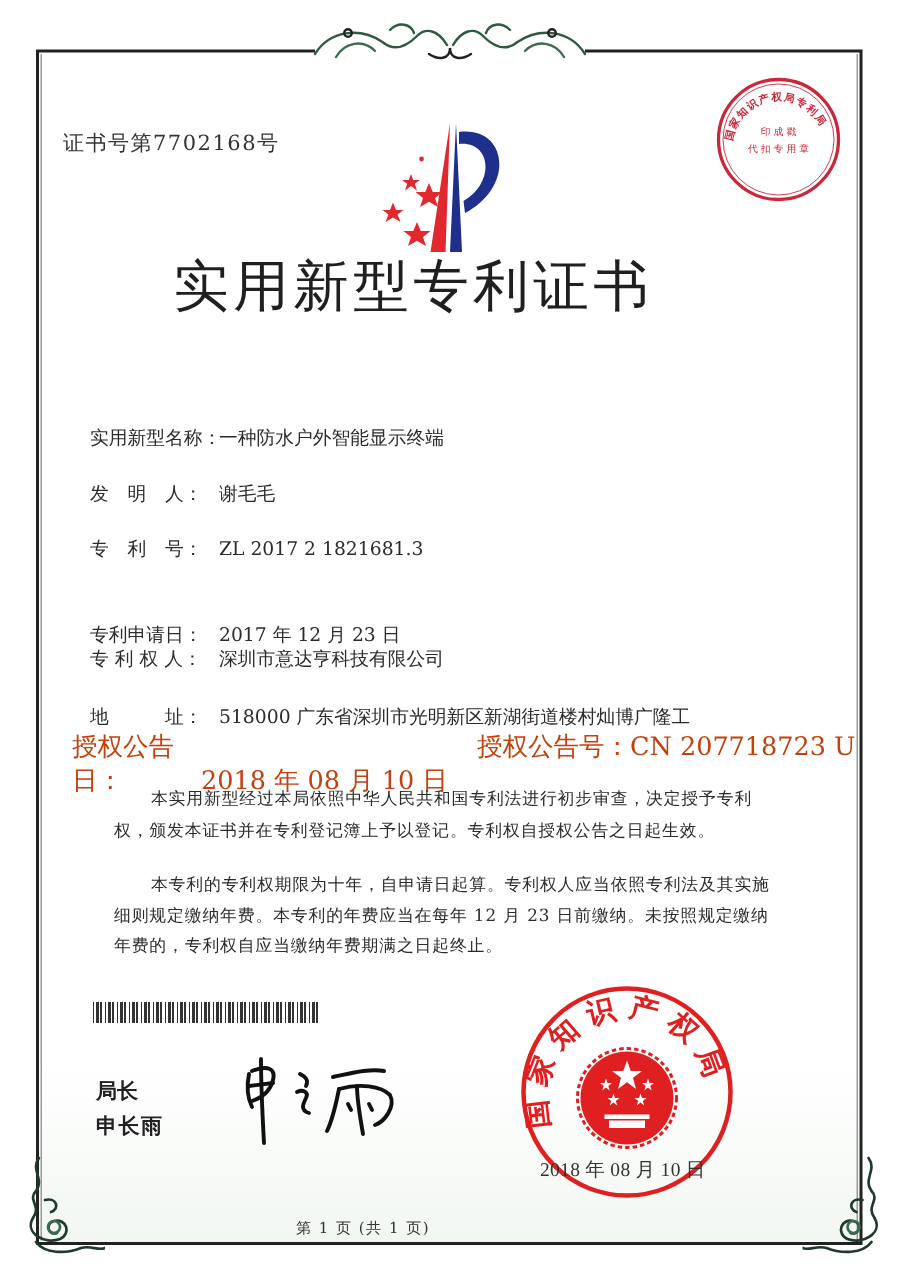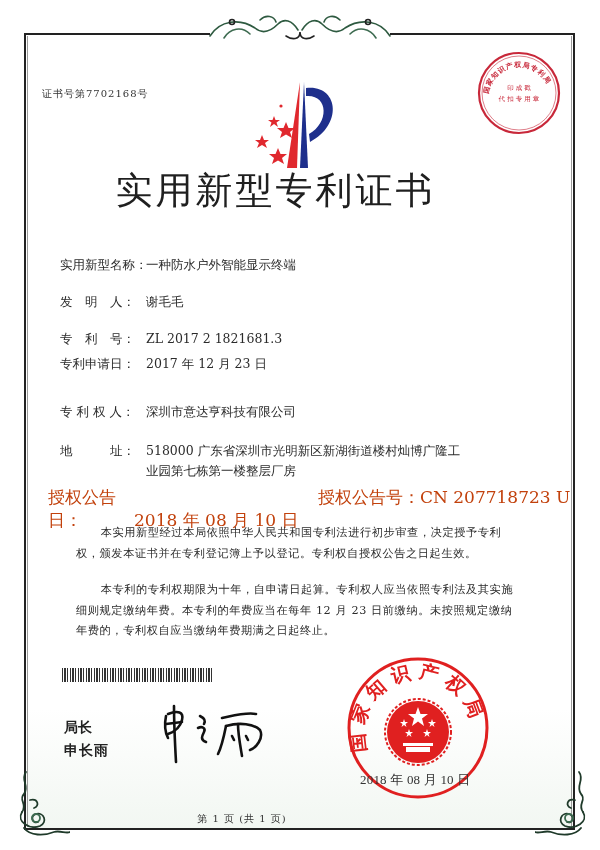--- a/index.html
+++ b/index.html
@@ -50,21 +50,21 @@
       width: 60px;
       height: 70px;
     }
     .corner-bl { left: 10px; top: 770px; }
     .corner-br { left: 535px; top: 770px; }
 
     .cert-number {
       position: absolute;
       left: 42px;
       top: 87px;
-      font-size: 10px;
+      font-size: 14px;
       letter-spacing: 1px;
       color: #333;
     }
     .logo {
       position: absolute;
       left: 248px;
       top: 80px;
       width: 100px;
       height: 90px;
     }
@@ -86,20 +86,21 @@
       color: #1f1f1f;
       font-weight: normal;
     }
 
     .field {
       position: absolute;
       left: 60px;
       font-size: 12.5px;
       color: #2b2b2b;
       white-space: nowrap;
+      margin-top: 27px;
     }
     .field .label {
       display: inline-block;
       width: 86px;
     }
     .field.addr {
       line-height: 20px;
     }
     .addr .value-block {
       display: inline-block;
@@ -289,28 +290,28 @@
 
 <div class="field" style="top:257px;">
   <span class="label">实用新型名称：</span><span>一种防水户外智能显示终端</span>
 </div>
 <div class="field" style="top:294px;">
   <span class="label">发　明　人：</span><span>谢毛毛</span>
 </div>
 <div class="field" style="top:331px;">
   <span class="label">专　利　号：</span><span>ZL 2017 2 1821681.3</span>
 </div>
-<div class="field" style="top:356px;">
+<div class="field" style="top:388px;">
   <span class="label">专利申请日：</span><span>2017 年 12 月 23 日</span>
 </div>
 <div class="field" style="top:404px;">
   <span class="label">专 利 权 人：</span><span>深圳市意达亨科技有限公司</span>
 </div>
 <div class="field addr" style="top:441px;">
-  <span class="label">地　　　址：</span><span class="value-block"><span>518000 广东省深圳市光明新区新湖街道楼村灿博广隆工</span><br><span>业园第七栋第一楼整层厂房</span></span>
+  <span class="label">地　　　址：</span><span class="value-block"><span>518000 广东省深圳市光明新区新湖街道楼村灿博广隆工</span><br></span>
 </div>
 <div class="grant-row">
   <span><span class="label" style="display:inline-block;width:86px;">授权公告日：</span><span>2018 年 08 月 10 日</span></span>
   <span class="right"><span>授权公告号：</span><span>CN 207718723 U</span></span>
 </div>
 
 <div class="body-text">
   <p>本实用新型经过本局依照中华人民共和国专利法进行初步审查，决定授予专利权，颁发本证书并在专利登记簿上予以登记。专利权自授权公告之日起生效。</p>
   <p>本专利的专利权期限为十年，自申请日起算。专利权人应当依照专利法及其实施细则规定缴纳年费。本专利的年费应当在每年 12 月 23 日前缴纳。未按照规定缴纳年费的，专利权自应当缴纳年费期满之日起终止。</p>
 </div>

